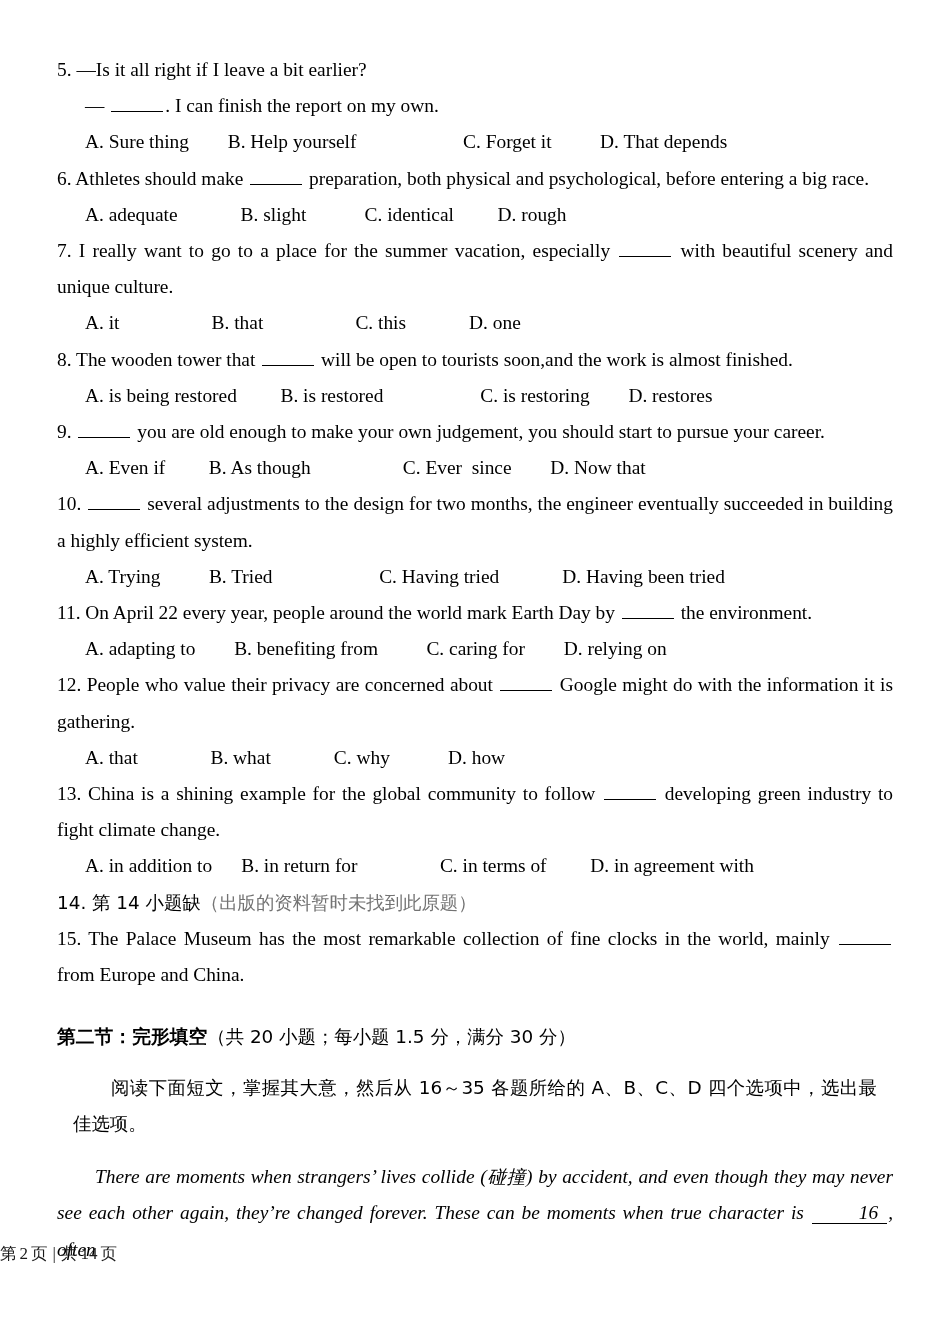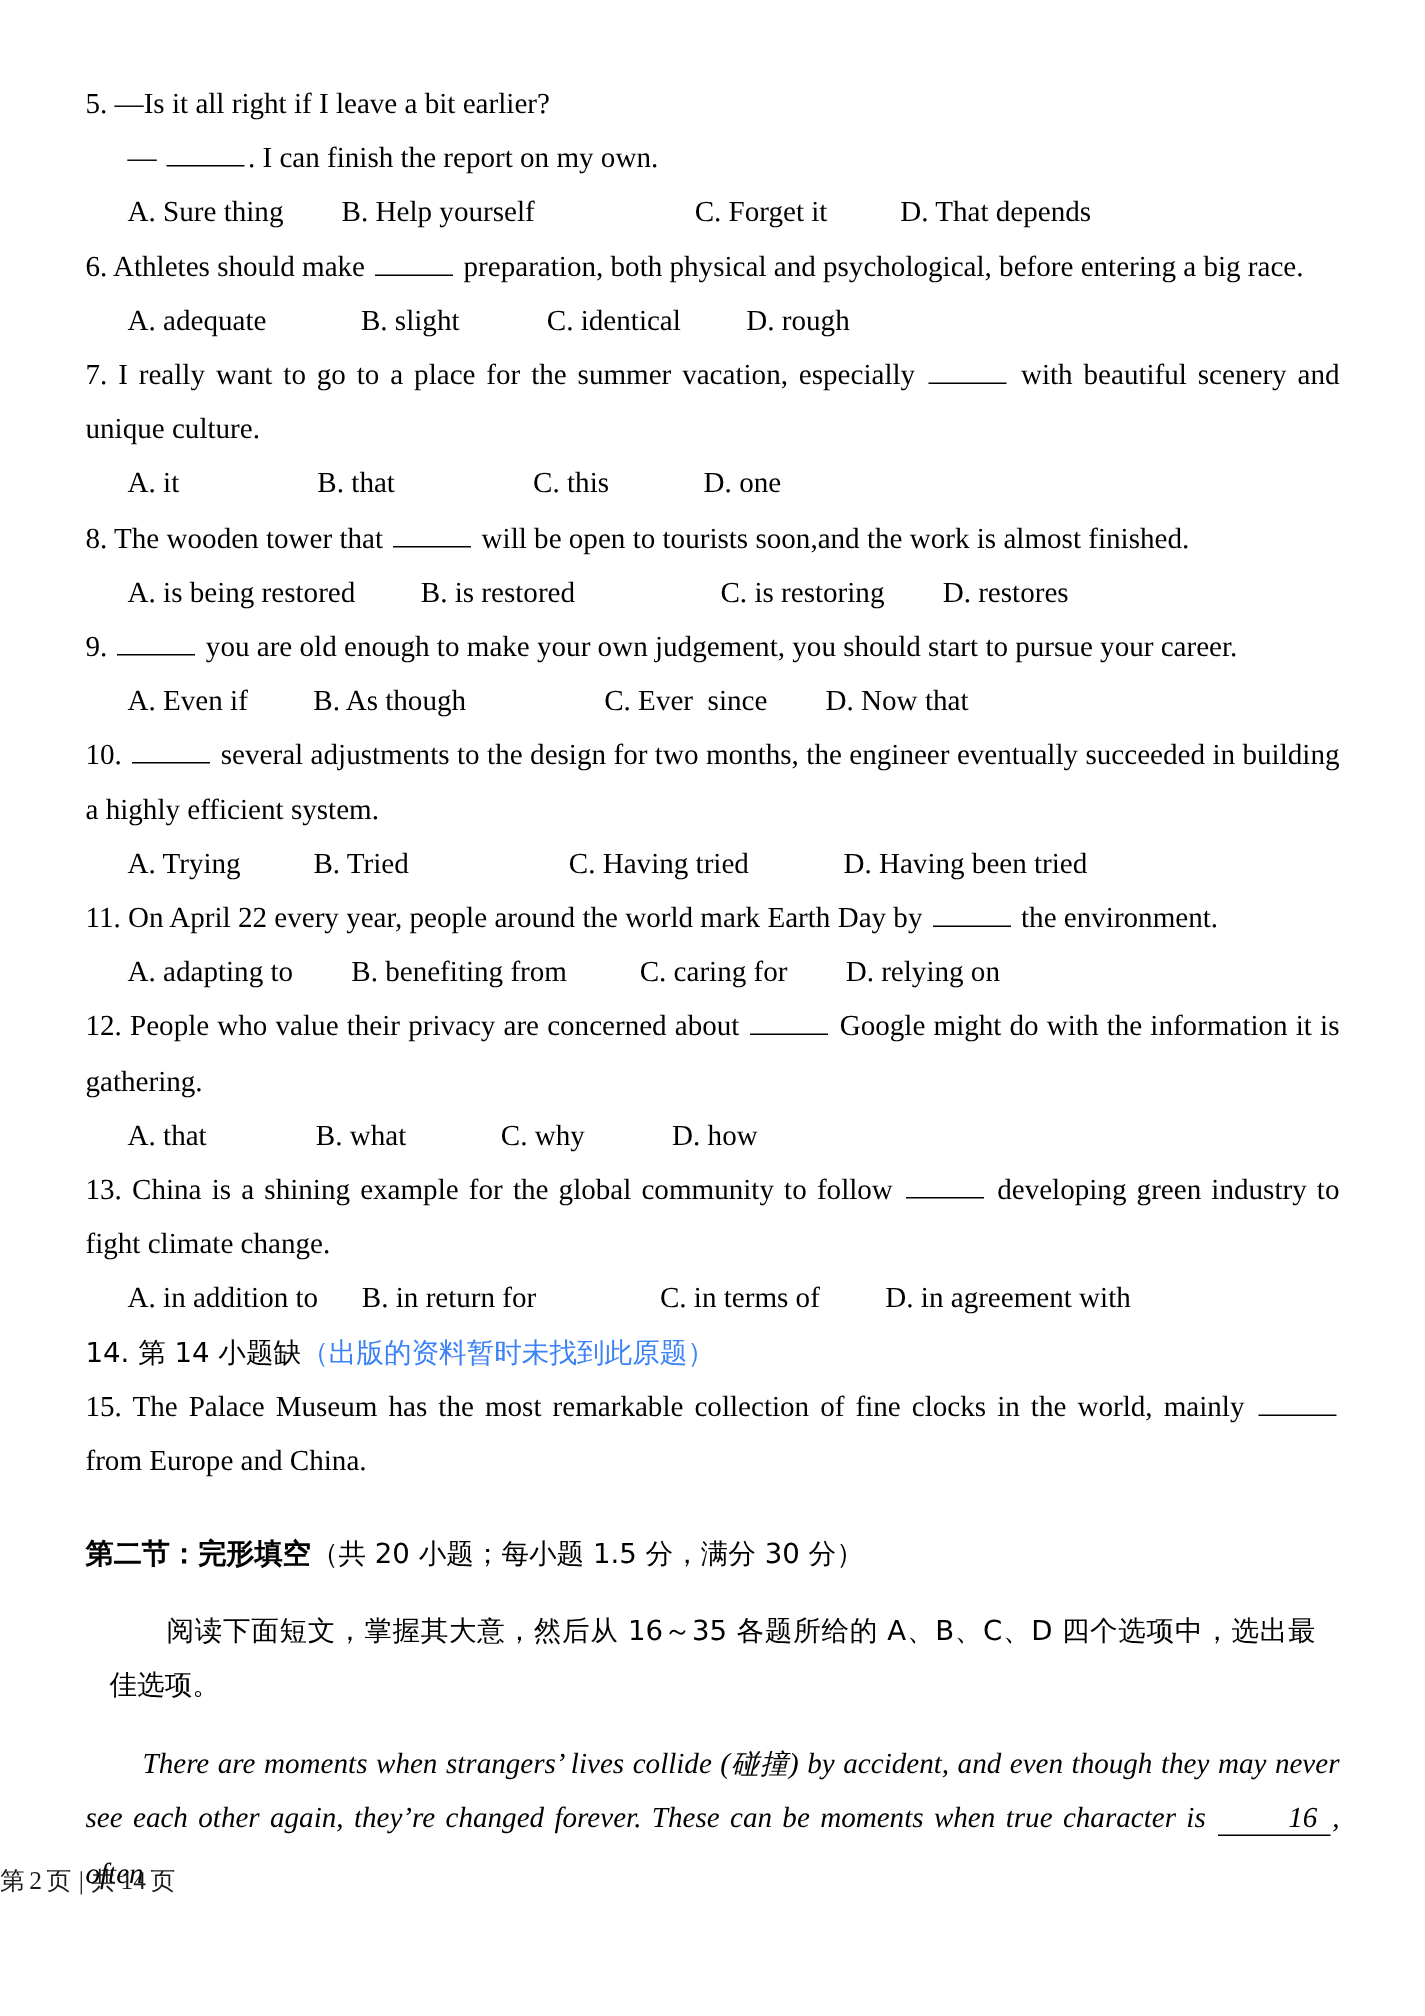--- a/index.html
+++ b/index.html
@@ -61,21 +61,21 @@
   
   .numblank {
     display: inline-block;
     border-bottom: 1.3px solid #000;
     padding: 0 9px 0 9px;
     margin: 0 1px;
     line-height: 1em;
   }
 
   
-  .blue { color: #3b82f6; }
+  .blue { color: #737373; }
 
   
   .cjk {
     font-family: "DejaVu Sans", "Liberation Sans", sans-serif;
     font-size: 18.4px;
   }
   .cjk-b {
     font-family: "DejaVu Sans", "Liberation Sans", sans-serif;
     font-weight: bold;
     font-size: 18.8px;

